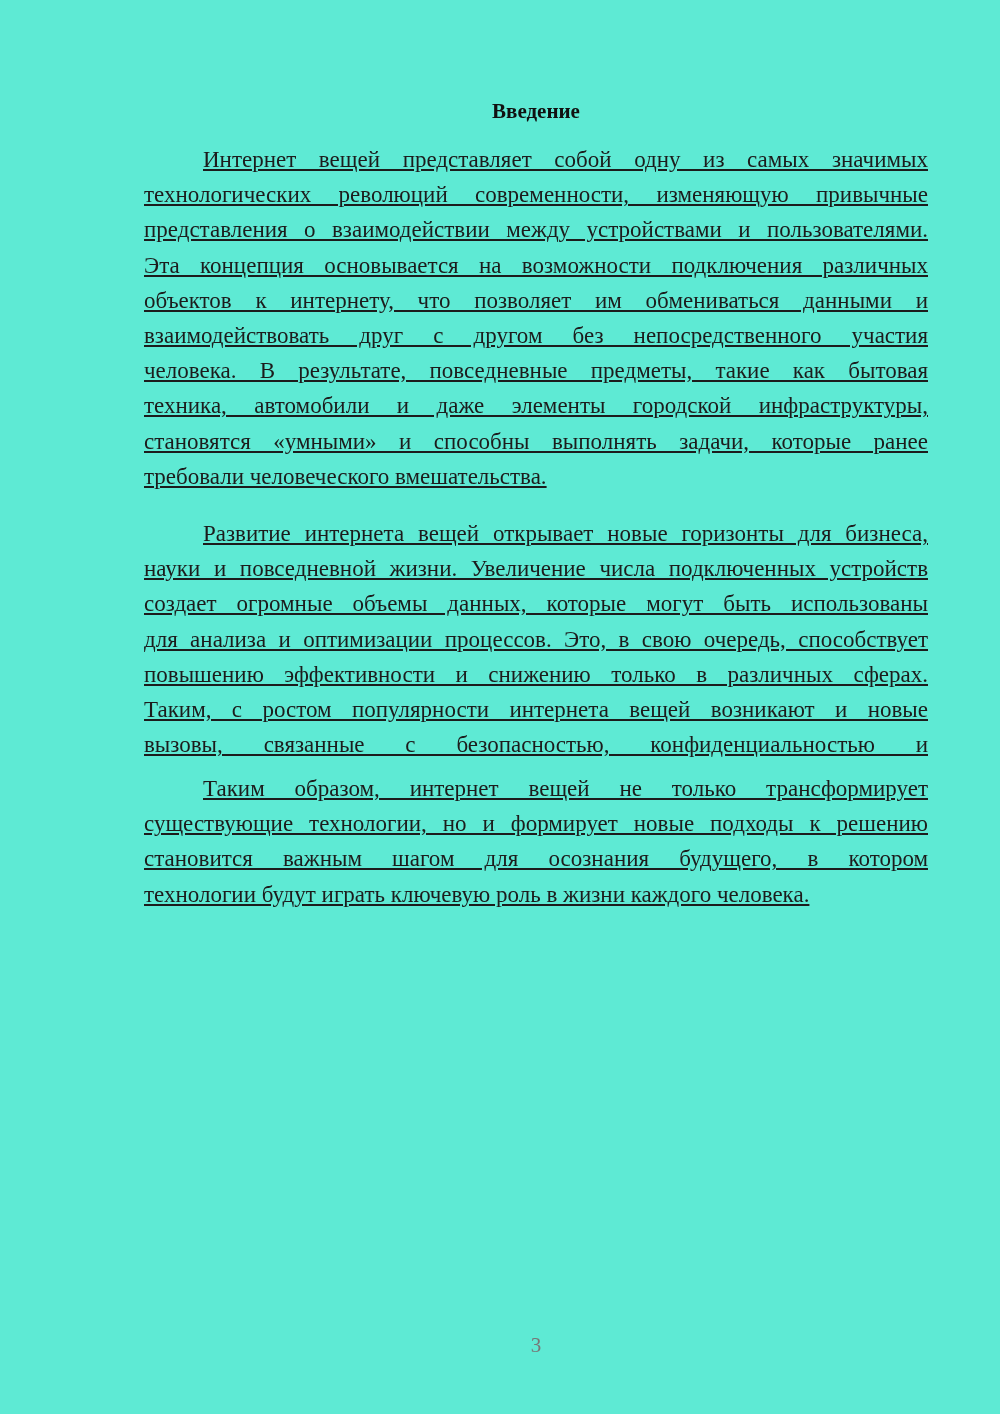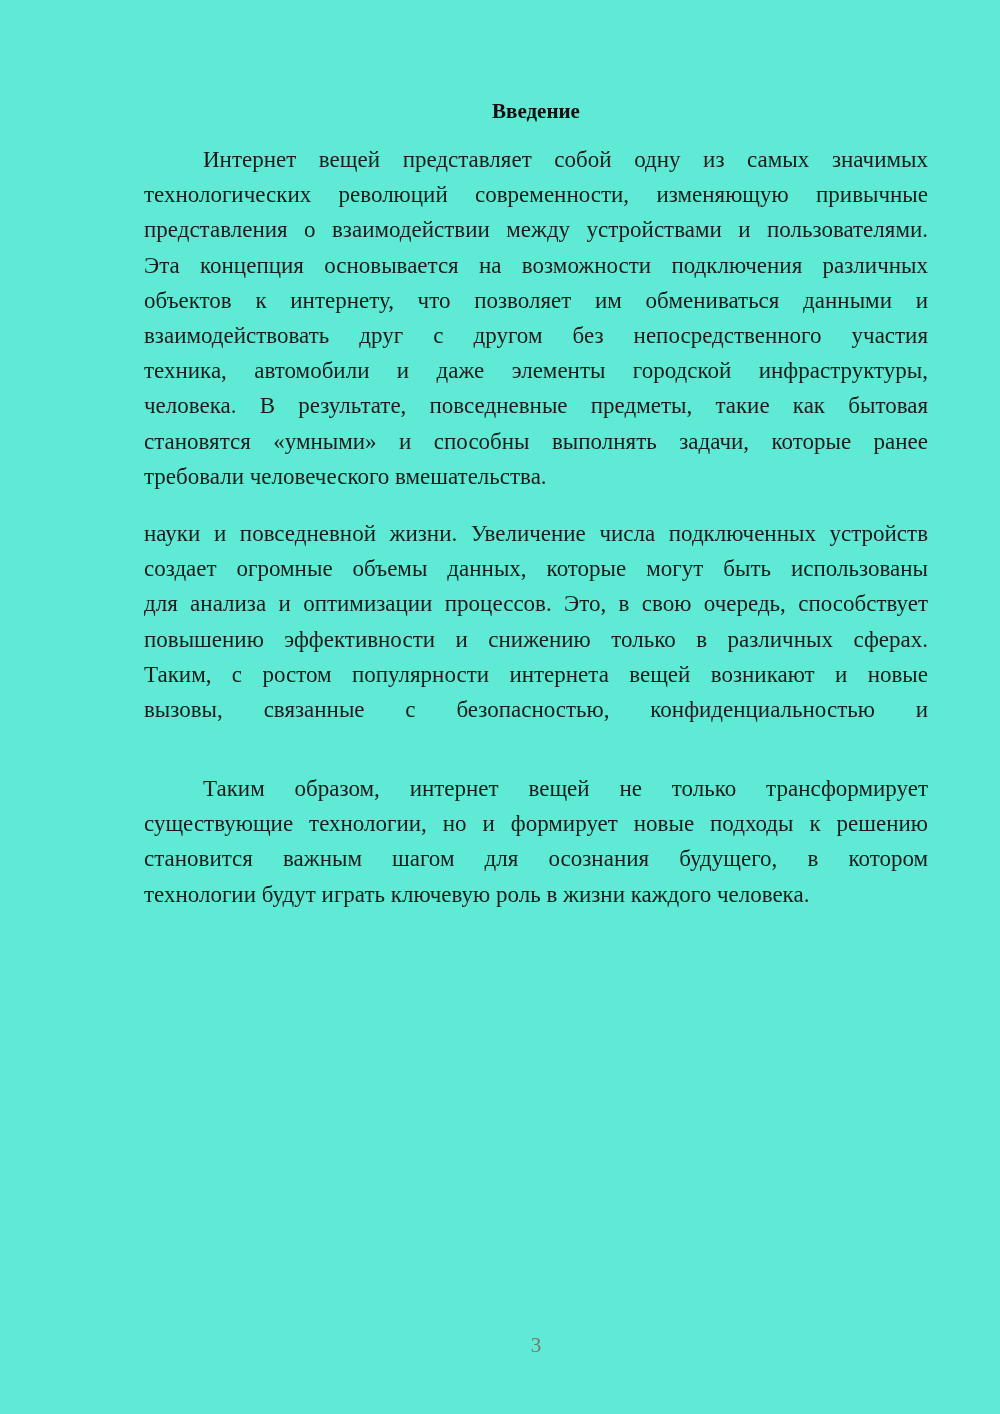--- a/index.html
+++ b/index.html
@@ -41,20 +41,21 @@
       color: #1c1c1c;
     }
     .line {
       display: block;
       height: 35.2px;
       line-height: 35.2px;
       text-align: justify;
       text-align-last: justify;
       white-space: nowrap;
       overflow: visible;
+      text-decoration: underline;
     }
     .line.first { padding-left: 59px; }
     .line.last { text-align-last: left; }
     .para { margin: 0; }
     #p1 { top: 142px; }
     #p2 { top: 516px; }
     #p3 { top: 771px; }
     .page-number {
       position: absolute;
       left: 0;
@@ -73,27 +74,28 @@
 
   <div class="title">Введение</div>
 
   <div class="body-text para" id="p1">
     <span class="line first">Интернет вещей представляет собой одну из самых значимых</span>
     <span class="line">технологических революций современности, изменяющую привычные</span>
     <span class="line">представления о взаимодействии между устройствами и пользователями.</span>
     <span class="line">Эта концепция основывается на возможности подключения различных</span>
     <span class="line">объектов к интернету, что позволяет им обмениваться данными и</span>
     <span class="line">взаимодействовать друг с другом без непосредственного участия</span>
+    <span class="line">человека. В результате, повседневные предметы, такие как бытовая</span>
     <span class="line">техника, автомобили и даже элементы городской инфраструктуры,</span>
-    <span class="line">человека. В результате, повседневные предметы, такие как бытовая</span>
     <span class="line">становятся «умными» и способны выполнять задачи, которые ранее</span>
     <span class="line last">требовали человеческого вмешательства.</span>
   </div>
 
   <div class="body-text para" id="p2">
+    <span class="line first">Развитие интернета вещей открывает новые горизонты для бизнеса,</span>
     <span class="line">науки и повседневной жизни. Увеличение числа подключенных устройств</span>
     <span class="line">создает огромные объемы данных, которые могут быть использованы</span>
     <span class="line">для анализа и оптимизации процессов. Это, в свою очередь, способствует</span>
     <span class="line">повышению эффективности и снижению только в различных сферах.</span>
     <span class="line">Таким, с ростом популярности интернета вещей возникают и новые</span>
     <span class="line">вызовы, связанные с безопасностью, конфиденциальностью и</span>
   </div>
 
   <div class="body-text para" id="p3">
     <span class="line first">Таким образом, интернет вещей не только трансформирует</span>

